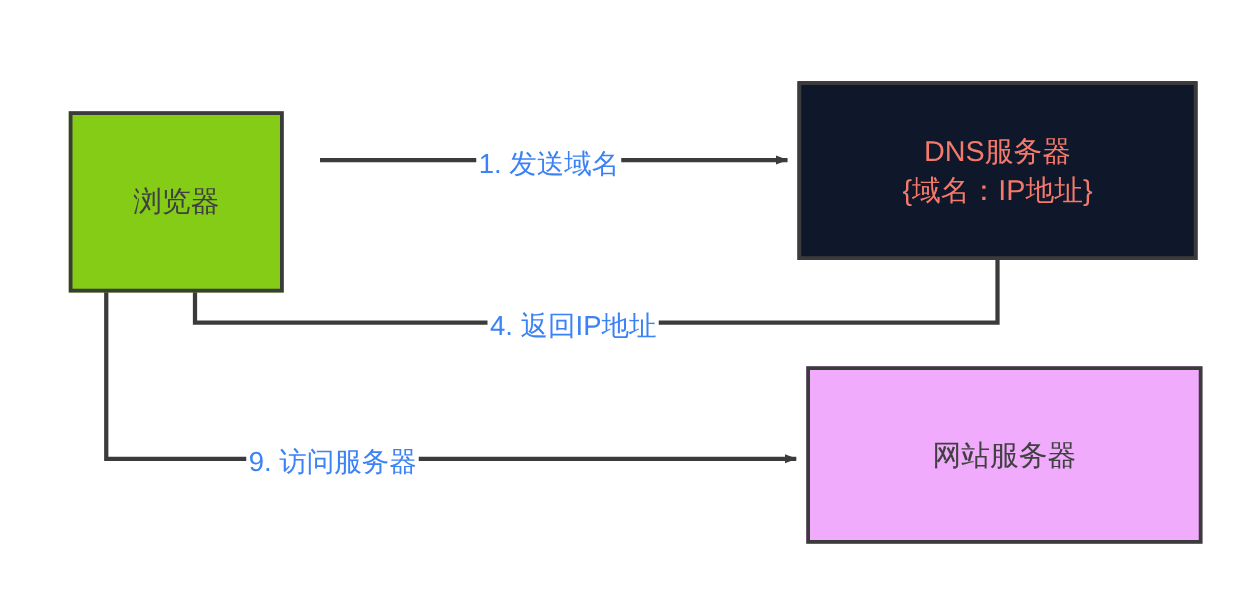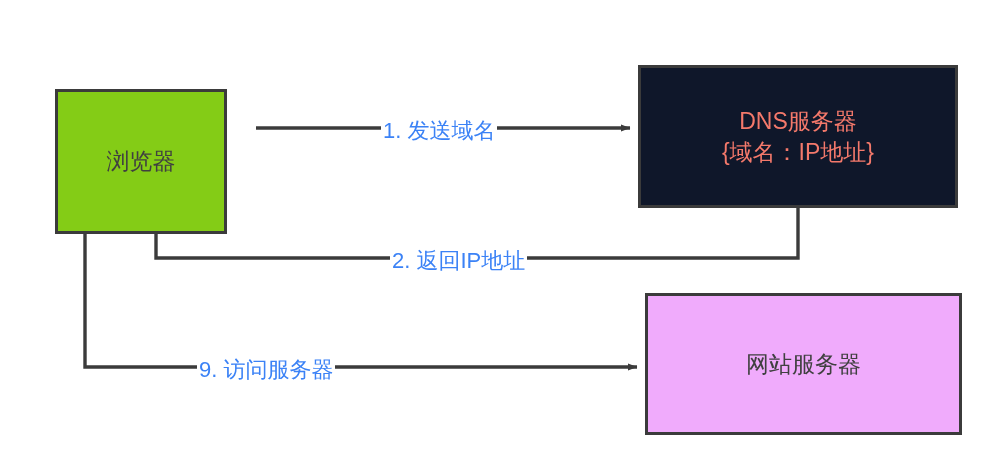--- a/index.html
+++ b/index.html
@@ -109,15 +109,15 @@
   <span class="node-label">DNS服务器</span>
   <span class="node-label">{域名：IP地址}</span>
 </div>
 
 <div class="node" id="node-website">
   <span class="node-label">网站服务器</span>
 </div>
 
 <div class="edge-label" id="edge-label-1">1. 发送域名</div>
 
-<div class="edge-label" id="edge-label-2">2. 返回IP地址</div>
+<div class="edge-label" id="edge-label-2">4. 返回IP地址</div>
 
 <div class="edge-label" id="edge-label-3">9. 访问服务器</div>
 
 </body></html>

